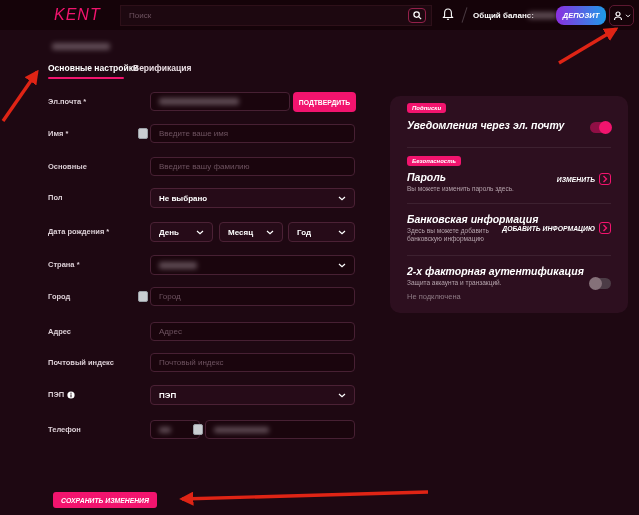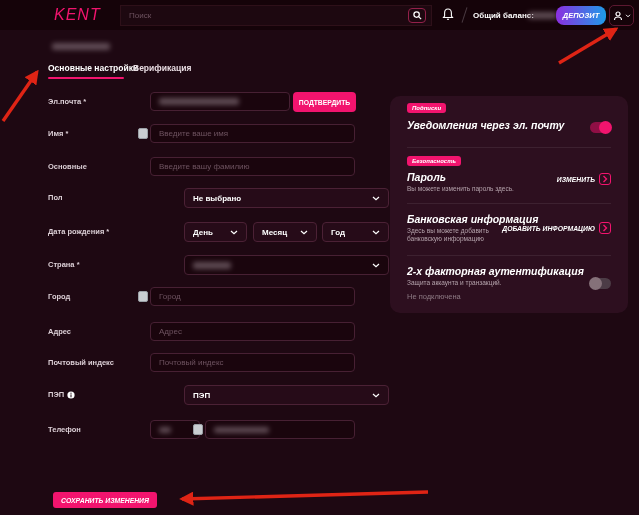--- a/index.html
+++ b/index.html
@@ -37,21 +37,21 @@
 
   
   .form-row { position:absolute; left:0; width:380px; height:20px; }
   .flabel { position:absolute; left:48px; top:0; line-height:20px; font-size:7.5px; font-weight:600;
             color:#ddd0d7; display:flex; align-items:center; gap:3px; }
   .finput { position:absolute; left:150px; top:0; width:205px; height:19px; background:#1a050d;
             border:1px solid #472033; border-radius:4px; color:#cbbac2; font-size:8px; padding:0 8px; outline:none; }
   .finput::placeholder { color:#6e5360; }
   .fselect { position:absolute; left:150px; top:0; width:205px; height:20px; background:#260b18;
              border:1px solid #4b2135; border-radius:4px; display:flex; align-items:center;
-             justify-content:space-between; padding:0 8px; color:#fff; font-weight:700; font-size:8px; cursor:pointer;margin-left:34px; }
+             justify-content:space-between; padding:0 8px; color:#fff; font-weight:700; font-size:8px; cursor:pointer; }
   .fselect.dim { background:#1a050d; border-color:#472033; }
   .confirm-btn { position:absolute; left:293px; top:0; width:63px; height:20px; background:#f2146e; border:none;
                  border-radius:4px; color:#fff; font-weight:800; font-size:6.8px; cursor:pointer;
                  font-family:"Liberation Sans",sans-serif; }
   .ext-icon { position:absolute; left:138px; top:4px; width:10px; height:11px; background:#c9cdd1;
               border:1px solid #9aa0a6; border-radius:2px; }
   .pwfield { position:absolute; left:150px; top:0; width:205px; height:18px; background:#1a050d;
              border:1px solid #2f9e2f; border-radius:4px; display:flex; align-items:center; padding:0 7px; gap:5px; }
   .pwdots { flex:1; color:#fff; font-size:8px; letter-spacing:1px; line-height:16px; }
   .pw-ext { width:10px; height:11px; background:#c9cdd1; border:1px solid #9aa0a6; border-radius:2px; }

